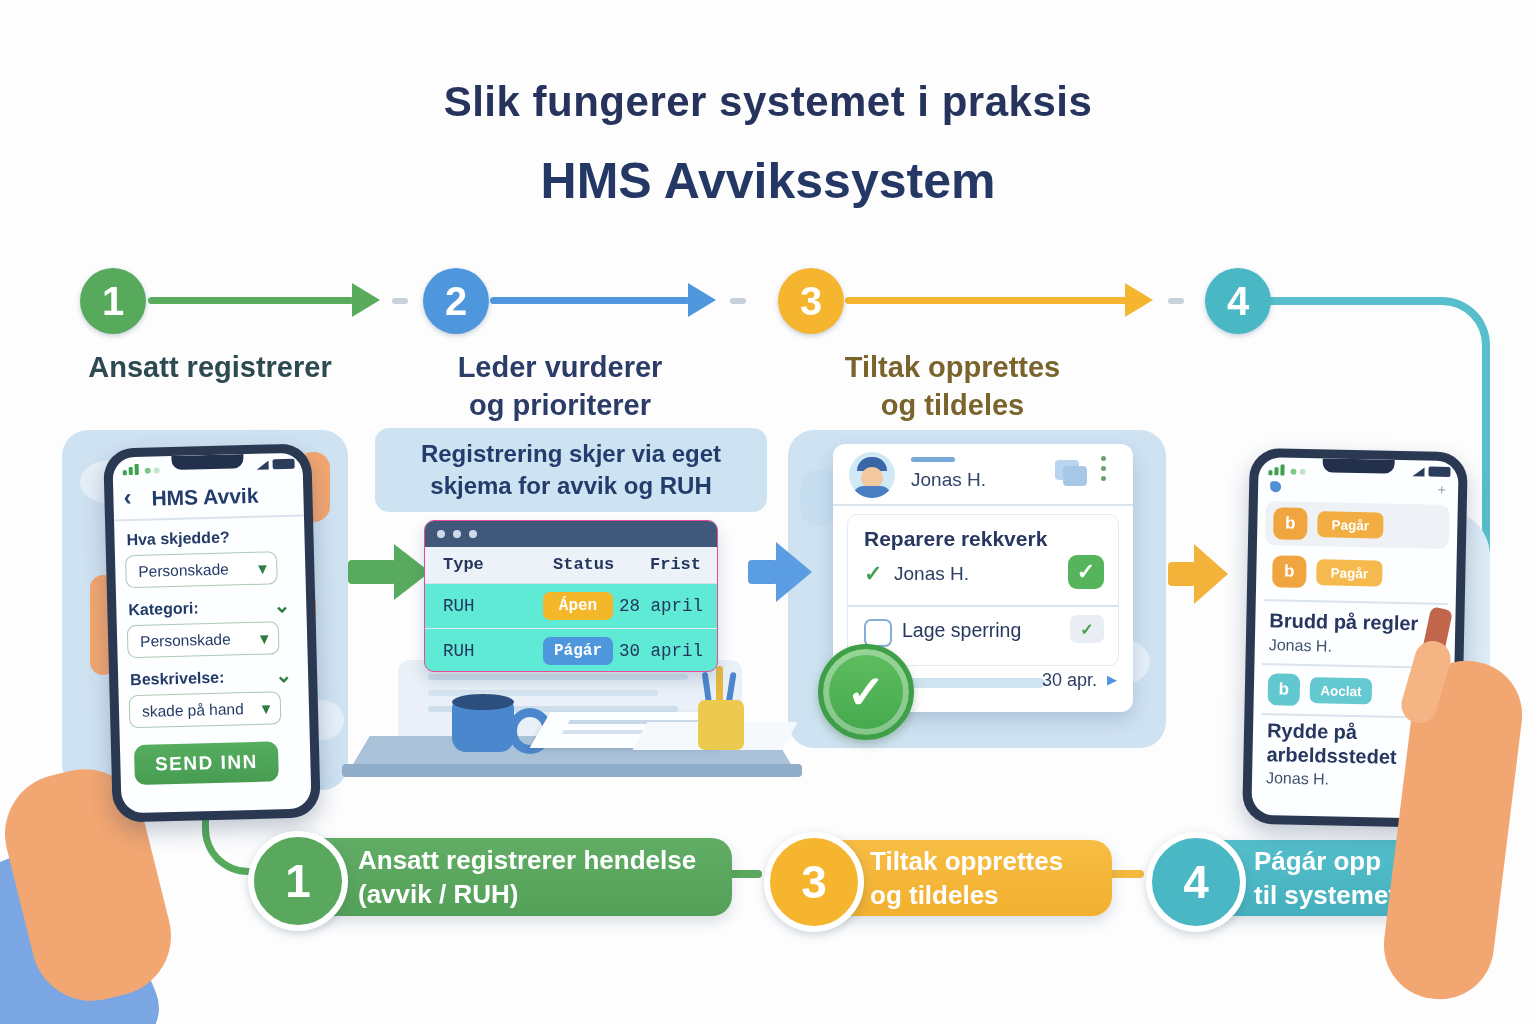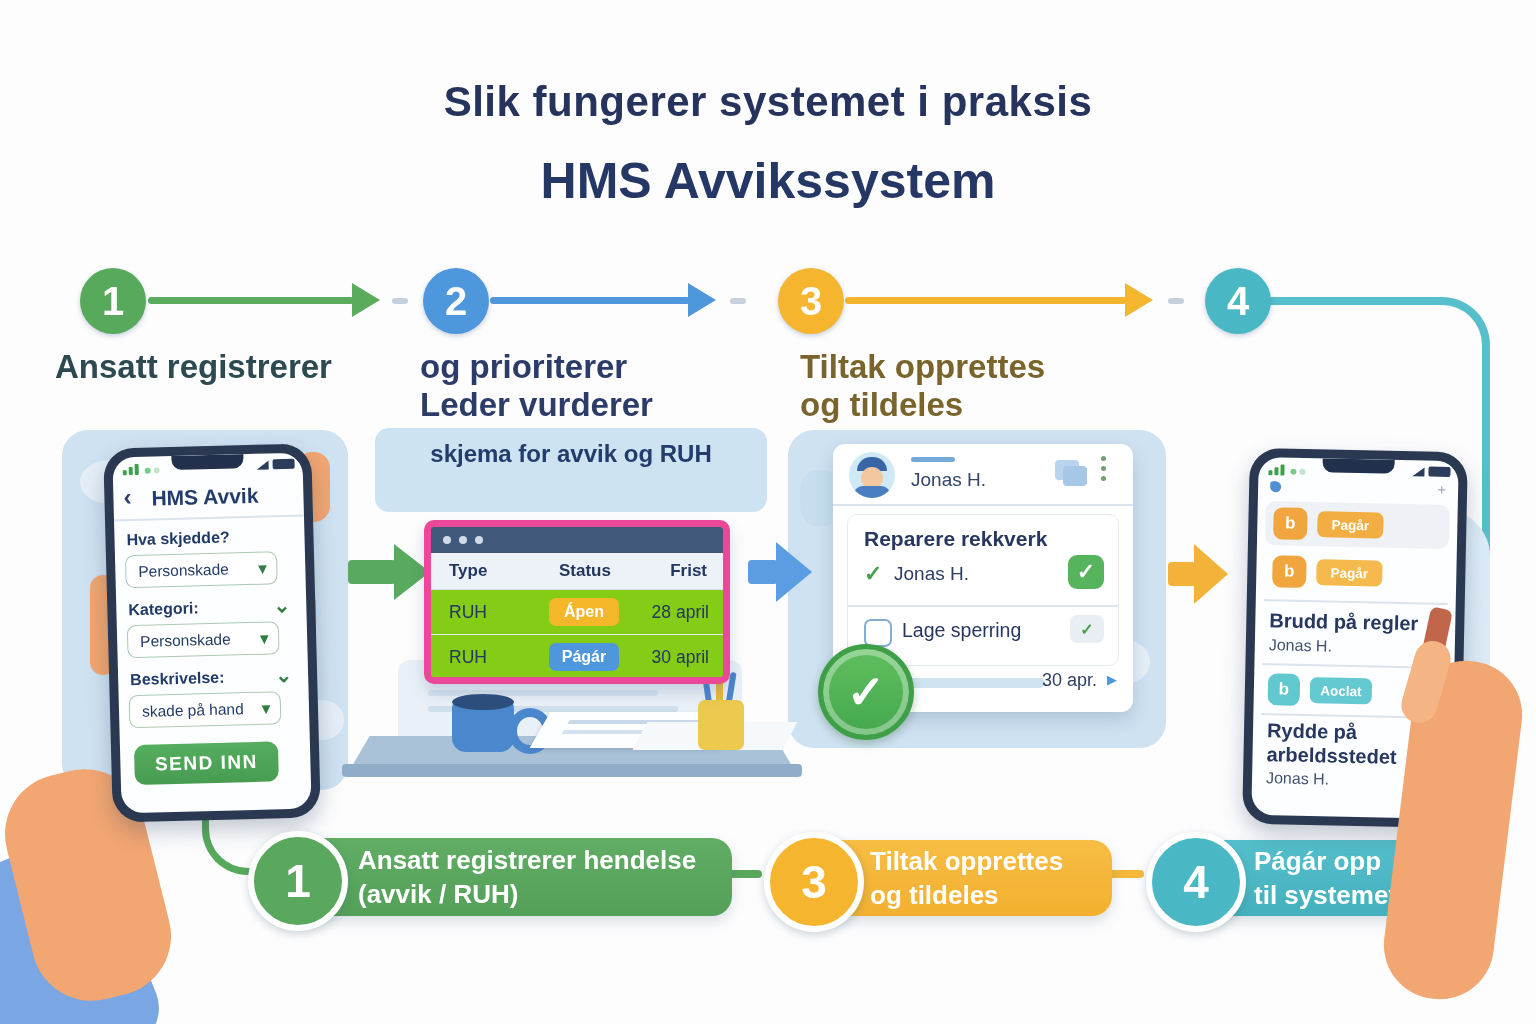--- a/index.html
+++ b/index.html
@@ -9,21 +9,21 @@
   
   .subtitle{left:0;right:0;top:78px;text-align:center;font-size:42px;font-weight:700;color:#26335c;letter-spacing:.5px;}
   .maintitle{left:0;right:0;top:152px;text-align:center;font-size:50px;font-weight:800;color:#253765;}
   
   .step-circle{width:66px;height:66px;border-radius:50%;display:flex;align-items:center;justify-content:center;
                color:#fff;font-size:40px;font-weight:800;z-index:3;box-shadow:0 2px 5px rgba(40,70,110,.25);}
   .c-green{background:#57a95c;} .c-blue{background:#4f97dd;} .c-yellow{background:#f5b52f;} .c-teal{background:#49b7c4;}
   .arrow-bar{height:7px;border-radius:4px;z-index:2;}
   .tri{width:0;height:0;z-index:2;}
   .dash{height:6px;border-radius:3px;background:#c6d1dc;z-index:2;}
-  .step-label{text-align:left;font-weight:700;font-size:33px;line-height:38px;z-index:2;}
+  .step-label{text-align:center;font-weight:700;font-size:29px;line-height:38px;z-index:2;}
   
   .backdrop{background:#cfe2f2;border-radius:26px;z-index:1;}
   .blob{border-radius:50%;background:rgba(255,255,255,.45);z-index:1;}
   .blob2{border-radius:40%;background:#bed9ec;opacity:.5;z-index:1;}
   
   .phone{background:#2a3852;border-radius:30px;padding:9px;z-index:4;box-shadow:0 10px 22px rgba(40,60,95,.28);}
   .screen{position:relative;width:100%;height:100%;background:#fcfeff;border-radius:22px;overflow:hidden;}
   .notch{position:absolute;top:0;left:50%;transform:translateX(-50%);width:72px;height:14px;background:#22304b;border-radius:0 0 10px 10px;}
   .sb-bar{position:absolute;bottom:0;border-radius:1px;background:#3da04b;width:4px;}
   .sb-dot{position:absolute;border-radius:50%;width:6px;height:6px;}
@@ -32,21 +32,21 @@
   .divider{height:1.5px;background:#dbe3ec;}
   .flabel{font-size:16px;font-weight:700;color:#223a66;}
   .select{background:#fff;border:1.5px solid #adc9b4;border-radius:9px;display:flex;align-items:center;
           padding:0 10px 0 12px;font-size:15.5px;color:#223a66;height:33px;box-sizing:border-box;}
   .select .sp{flex:1;}
   .chev{color:#2f7d43;font-weight:800;}
   .sendbtn{background:linear-gradient(#55ad5e,#479c52);border-radius:11px;color:#fff;font-weight:800;font-size:19px;
            letter-spacing:1.5px;display:flex;align-items:center;justify-content:center;border:none;}
   
   .note{background:#cde3f2;border-radius:14px;text-align:center;color:#233c6b;font-weight:700;font-size:24px;line-height:32px;padding-top:10px;z-index:2;}
-  .browser{background:#84cc16;border:7px solid #ec4899;border-radius:10px;z-index:4;box-shadow:0 8px 16px rgba(50,80,120,.2);overflow:hidden;}
+  .browser{background:#5eead4;border:1px solid #ec4899;border-radius:10px;z-index:4;box-shadow:0 8px 16px rgba(50,80,120,.2);overflow:hidden;font-family:Liberation Mono, monospace;}
   .bbar{height:26px;background:#40587a;position:relative;}
   .bdot{position:absolute;top:9px;width:8px;height:8px;border-radius:50%;background:#cfdbe9;}
   .thead{height:36px;background:#edf2f8;border-bottom:1px solid #d8e1ec;position:relative;font-size:17px;font-weight:700;color:#23365e;}
   .trow{height:44px;position:relative;border-bottom:1px solid #e4ebf2;font-size:17.5px;color:#23365e;padding-left:44px;}
   .badge{position:absolute;width:70px;height:28px;border-radius:7px;color:#fff;font-weight:700;font-size:16px;
          display:flex;align-items:center;justify-content:center;}
   .badge-yellow{background:#f5b72a;} .badge-blue{background:#4f97dd;}
   
   .chunk-bar{height:24px;border-radius:4px;z-index:2;}
   
@@ -106,22 +106,22 @@
   <div class="abs dash" style="left:730px;top:298px;width:16px;"></div>
 
   <div class="abs arrow-bar" style="left:845px;top:297px;width:282px;background:#f5b52f;"></div>
   <div class="abs tri" style="left:1125px;top:283px;border-top:17px solid transparent;border-bottom:17px solid transparent;border-left:28px solid #f5b52f;"></div>
   <div class="abs dash" style="left:1168px;top:298px;width:16px;"></div>
 
   <div class="abs step-label" style="left:55px;top:348px;width:310px;color:#2c4a50;">
     <div>Ansatt registrerer</div>
   </div>
   <div class="abs step-label" style="left:420px;top:348px;width:280px;color:#2c3c68;">
+    <div>Leder vurderer</div>
     <div>og prioriterer</div>
-    <div>Leder vurderer</div>
   </div>
   <div class="abs step-label" style="left:800px;top:348px;width:305px;color:#79642c;">
     <div>Tiltak opprettes</div>
     <div>og tildeles</div>
   </div>
 
   <div class="abs backdrop" style="left:62px;top:430px;width:286px;height:360px;"></div>
   <div class="abs blob" style="left:80px;top:460px;width:60px;height:44px;"></div>
   <div class="abs blob" style="left:300px;top:700px;width:44px;height:40px;"></div>
 
@@ -169,20 +169,21 @@
       <div class="abs select" style="left:10px;top:238px;width:152px;">
         <span class="sp">skade på hand</span>
         <span class="chev">▾</span>
       </div>
 
       <div class="abs sendbtn" style="left:14px;top:288px;width:144px;height:40px;">SEND INN</div>
     </div>
   </div>
 
   <div class="abs note" style="left:375px;top:428px;width:392px;height:74px;">
+    <div>Registrering skjer via eget</div>
     <div>skjema for avvik og RUH</div>
   </div>
 
   <div class="abs" style="left:398px;top:660px;width:344px;height:88px;background:#e9f0f7;border-radius:12px;z-index:1;">
     <div class="abs" style="left:30px;top:14px;width:260px;height:6px;background:#cfdeed;border-radius:3px;"></div>
     <div class="abs" style="left:30px;top:30px;width:230px;height:6px;background:#d6e3f0;border-radius:3px;"></div>
     <div class="abs" style="left:30px;top:46px;width:250px;height:6px;background:#cfdeed;border-radius:3px;"></div>
   </div>
   <div class="abs" style="left:352px;top:736px;width:440px;height:30px;background:#a9c2d8;clip-path:polygon(4% 0,96% 0,100% 100%,0 100%);z-index:2;"></div>
   <div class="abs" style="left:342px;top:764px;width:460px;height:13px;background:#8fadc9;border-radius:4px;z-index:2;"></div>

